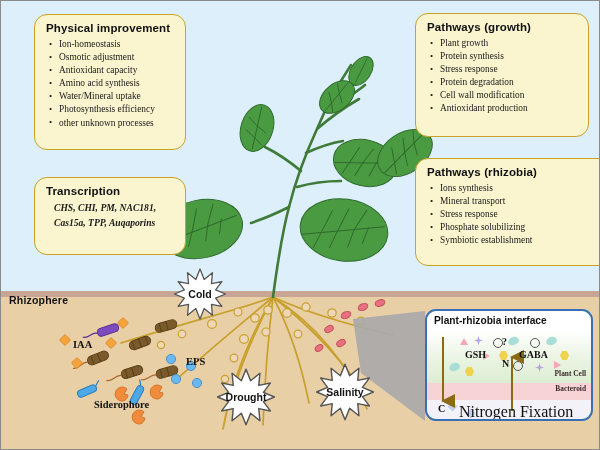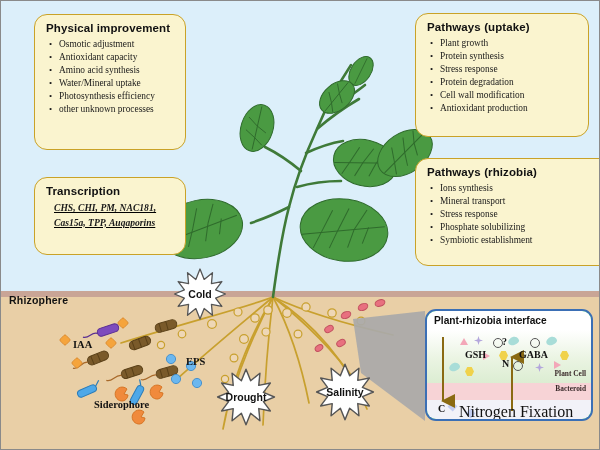--- a/index.html
+++ b/index.html
@@ -58,21 +58,21 @@
     font-family:"Liberation Serif", serif;
     font-size:9.4px;color:#1a1a1a;
     line-height:13.1px;
     padding-left:13px;position:relative;
     white-space:nowrap;
   }
   .card li:before{
     content:"•";position:absolute;left:3px;top:-0.5px;font-size:9px;color:#1a1a1a;
   }
   .genes{
-    margin:2px 0 12px 0;padding:0 0 0 8px;text-decoration:underline;
+    margin:2px 0 12px 0;padding:0 0 0 8px;
   }
   .genes div{
     font-family:"Liberation Serif", serif;
     font-style:italic;font-weight:bold;
     font-size:9.6px;color:#1a1a1a;line-height:14.5px;
     white-space:nowrap;
   }
   #card-physical{left:33px;top:13px;width:152px;height:136px;}
   #card-transcription{left:33px;top:176px;width:152px;height:78px;}
   #card-plants{left:414px;top:12px;width:174px;height:124px;}
@@ -365,39 +365,40 @@
     </g>
   </svg>
 
   <div class="soil-label" id="label-iaa">IAA</div>
   <div class="soil-label" id="label-eps">EPS</div>
   <div class="soil-label" id="label-siderophore">Siderophore</div>
 
   <div class="card" id="card-physical">
     <h3>Physical improvement</h3>
     <ul>
+      <li>Ion-homeostasis</li>
       <li>Osmotic adjustment</li>
       <li>Antioxidant capacity</li>
       <li>Amino acid synthesis</li>
       <li>Water/Mineral uptake</li>
       <li>Photosynthesis efficiency</li>
       <li>other unknown processes</li>
     </ul>
   </div>
 
   <div class="card" id="card-transcription">
     <h3>Transcription</h3>
     <div class="genes">
       <div>CHS, CHI, PM, NAC181,</div>
       <div>Cas15a, TPP, Auqaporins</div>
     </div>
   </div>
 
   <div class="card" id="card-plants">
-    <h3>Pathways  (uptake)</h3>
+    <h3>Pathways  (growth)</h3>
     <ul>
       <li>Plant growth</li>
       <li>Protein synthesis</li>
       <li>Stress response</li>
       <li>Protein degradation</li>
       <li>Cell wall modification</li>
       <li>Antioxidant production</li>
     </ul>
   </div>
 

